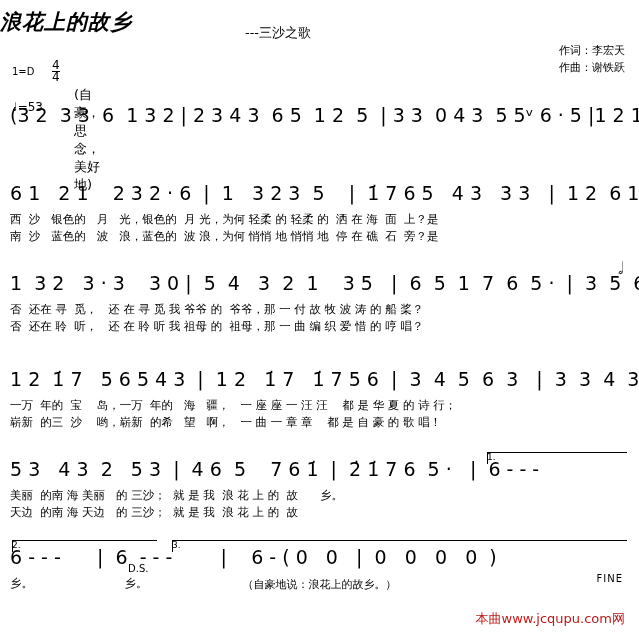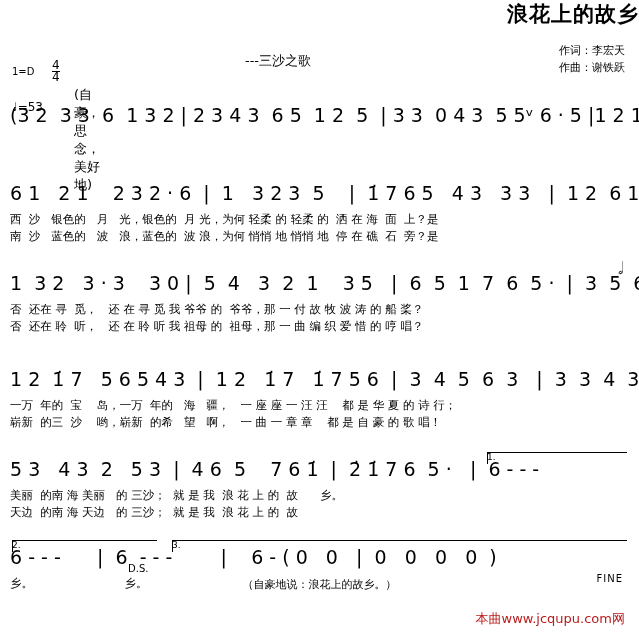--- a/index.html
+++ b/index.html
@@ -8,27 +8,27 @@
     background:#ffffff;
     font-family:"Liberation Serif", serif;
     color:#000;
     position:relative;
     overflow:hidden;
   }
   .sheet{position:relative;width:639px;height:636px;}
 
   
   .title{
-    position:absolute;top:0;left:0;width:639px;
-    text-align:right;
+    position:absolute;top:8px;left:0;width:639px;
+    text-align:left;
     font-family:"DejaVu Sans", sans-serif;
-    font-weight:bold;font-size:21px;letter-spacing:1px;
+    font-weight:bold;font-size:21px;letter-spacing:1px;font-style:italic;
   }
   .subtitle{
-    position:absolute;top:52px;left:0;width:556px;
+    position:absolute;top:24px;left:0;width:556px;
     text-align:center;
     font-family:"DejaVu Sans", sans-serif;
     font-size:13px;
   }
   .credits{
     position:absolute;top:42px;right:14px;
     font-family:"DejaVu Sans", sans-serif;
     font-size:11px;line-height:17px;text-align:center;
   }
 

